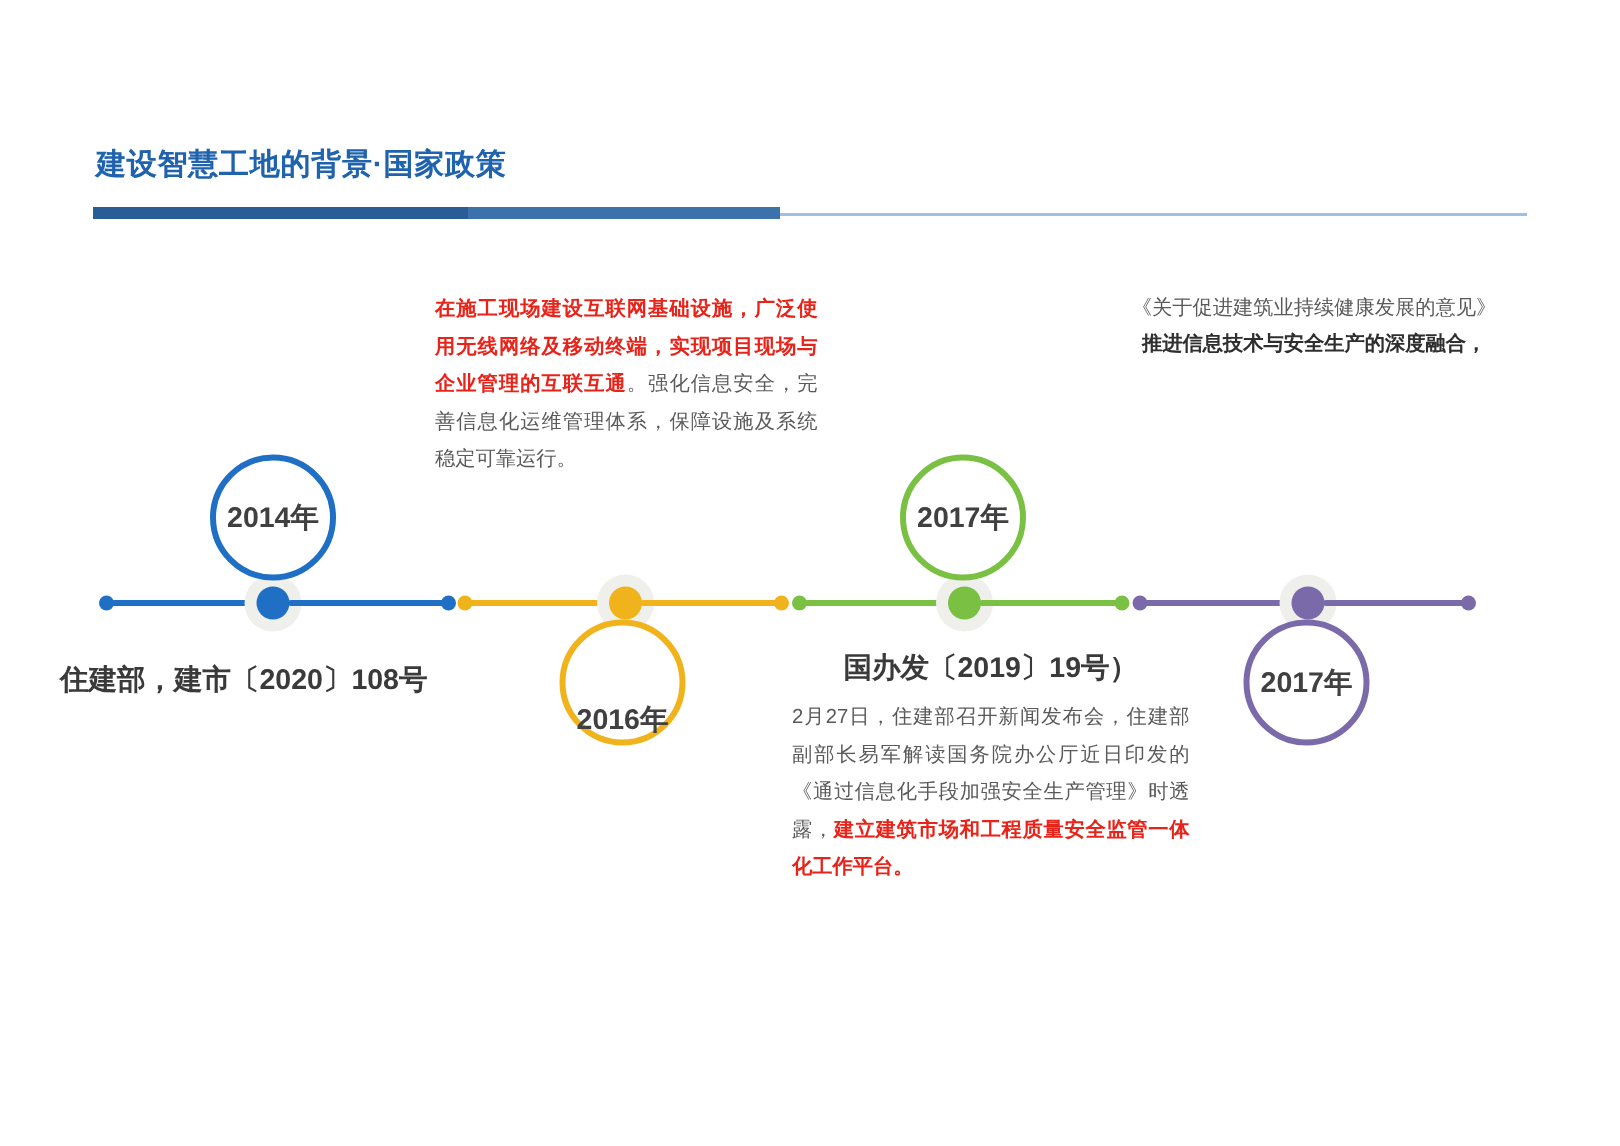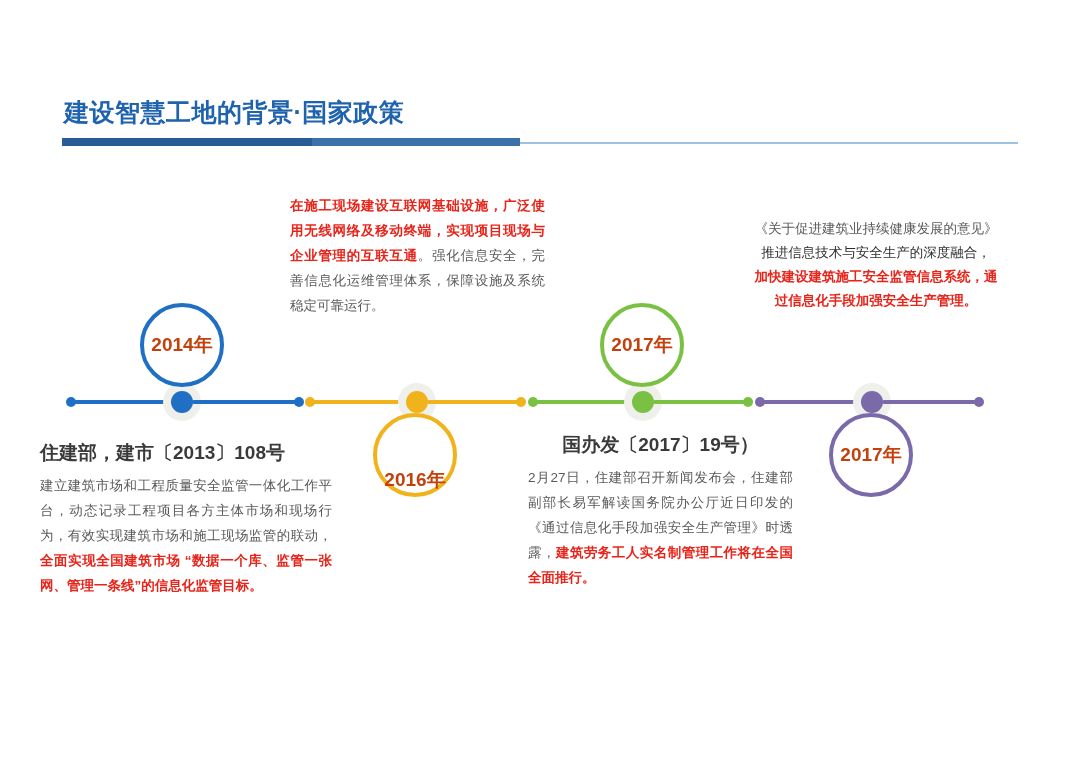--- a/index.html
+++ b/index.html
@@ -7,21 +7,21 @@
     width:1080px;height:764px;
     background:#ffffff;
     font-family:"Liberation Sans","DejaVu Sans",sans-serif;
     position:relative;overflow:hidden;
     -webkit-font-smoothing:antialiased;
   }
 
   
   .page-title{
     position:absolute;left:64px;top:96px;
-    font-size:25px;font-weight:bold;letter-spacing:.5px;
+    font-size:20px;font-weight:bold;letter-spacing:.5px;
     color:#1f62ad;white-space:nowrap;
   }
   .title-rule{position:absolute;left:62px;top:138px;width:956px;height:10px;}
   .rule-thin{
     position:absolute;left:0;top:4px;width:956px;height:2px;
     background:#9dc1e4;
   }
   .rule-thick-a{
     position:absolute;left:0;top:0px;width:250px;height:8px;
     background:#2a5d96;
@@ -43,36 +43,36 @@
   }
 
   
   .year-bubble{
     position:absolute;width:84px;height:84px;border-radius:50%;
     border:4px solid #000;background:#fff;
     display:flex;align-items:center;justify-content:center;
     box-sizing:border-box;
   }
   .year-bubble span{
-    font-size:19px;font-weight:bold;color:#c2410c;white-space:nowrap;
+    font-size:19px;font-weight:bold;color:#404040;white-space:nowrap;
   }
 
   
   .entry{position:absolute;}
   .entry h3{
     margin:0 0 7px 0;
     font-size:19px;font-weight:bold;color:#3a3a3a;
     white-space:nowrap;
   }
   .entry .body{
     font-size:13.5px;line-height:25px;color:#5a5a5a;
     text-align:justify;
   }
   .entry .body b.red{color:#e8241a;font-weight:bold;}
-  .entry .body b.dark{color:#2f2f2f;font-weight:normal;}
+  .entry .body b.dark{color:#2f2f2f;font-weight:bold;}
   .entry .body .plain{color:#5a5a5a;font-weight:normal;}
   .entry.center h3{text-align:center;}
   .entry.center .body{text-align:center;}
 </style>
 </head>
 <body>
 
 <div class="page-title">建设智慧工地的背景·国家政策</div>
 
 <div class="title-rule">
@@ -122,38 +122,34 @@
 
 <div class="year-bubble" style="left:600px;top:303px;border-color:#7ac143;">
   <span>2017年</span>
 </div>
 
 <div class="year-bubble" style="left:829px;top:413px;border-color:#7a6aaa;">
   <span>2017年</span>
 </div>
 
 <div class="entry" style="left:40px;top:440px;width:292px;">
-  <h3>住建部，建市〔2013〕108号</h3>
-  <div class="body">
-    <span class="plain">建立建筑市场和工程质量安全监管一体化工作平台，动态记录工程项目各方主体市场和现场行为，有效实现建筑市场和施工现场监管的联动，</span><b class="red">全面实现全国建筑市场 “数据一个库、监管一张网、管理一条线”的信息化监管目标。</b>
-  </div>
+  <h3>住建部，建市〔2020〕108号</h3>
 </div>
 
 <div class="entry center" style="left:290px;top:193px;width:255px;">
   <div class="body" style="text-align:justify;">
     <b class="red">在施工现场建设互联网基础设施，广泛使用无线网络及移动终端，实现项目现场与企业管理的互联互通</b><span class="plain">。强化信息安全，完善信息化运维管理体系，保障设施及系统稳定可靠运行。</span>
   </div>
 </div>
 
 <div class="entry center" style="left:528px;top:432px;width:265px;">
-  <h3>国办发〔2017〕19号）</h3>
+  <h3>国办发〔2019〕19号）</h3>
   <div class="body" style="text-align:justify;">
-    <span class="plain">2月27日，住建部召开新闻发布会，住建部副部长易军解读国务院办公厅近日印发的《通过信息化手段加强安全生产管理》时透露，</span><b class="red">建筑劳务工人实名制管理工作将在全国全面推行。</b>
+    <span class="plain">2月27日，住建部召开新闻发布会，住建部副部长易军解读国务院办公厅近日印发的《通过信息化手段加强安全生产管理》时透露，</span><b class="red">建立建筑市场和工程质量安全监管一体化工作平台。</b>
   </div>
 </div>
 
 <div class="entry center" style="left:752px;top:193px;width:248px;">
-  <div class="body" style="text-align:center;line-height:24px;margin-top:24px;">
+  <div class="body" style="text-align:center;line-height:24px;">
     <span class="plain">《关于促进建筑业持续健康发展的意见》</span><br>
     <b class="dark">推进信息技术与安全生产的深度融合，</b><br>
-    <b class="red">加快建设建筑施工安全监管信息系统，通过信息化手段加强安全生产管理。</b>
   </div>
 </div>
 
 </body></html>

